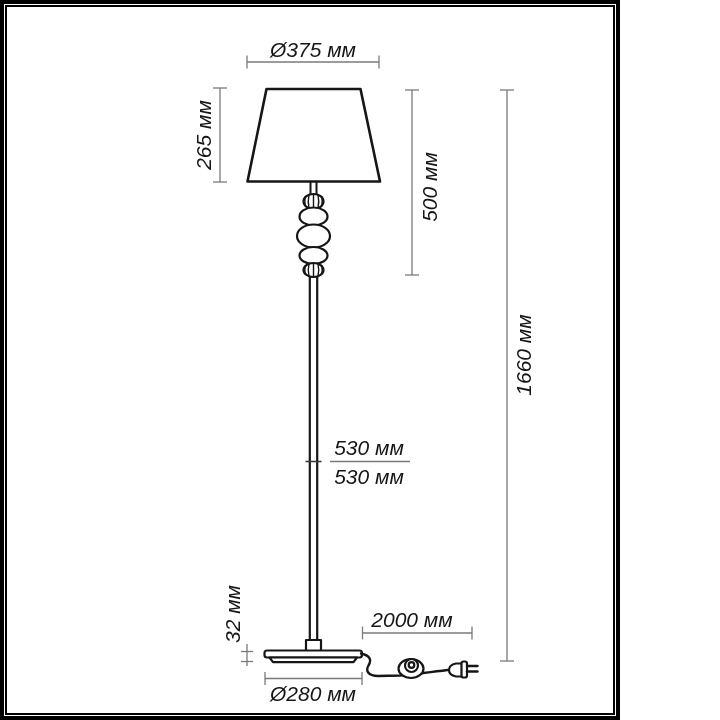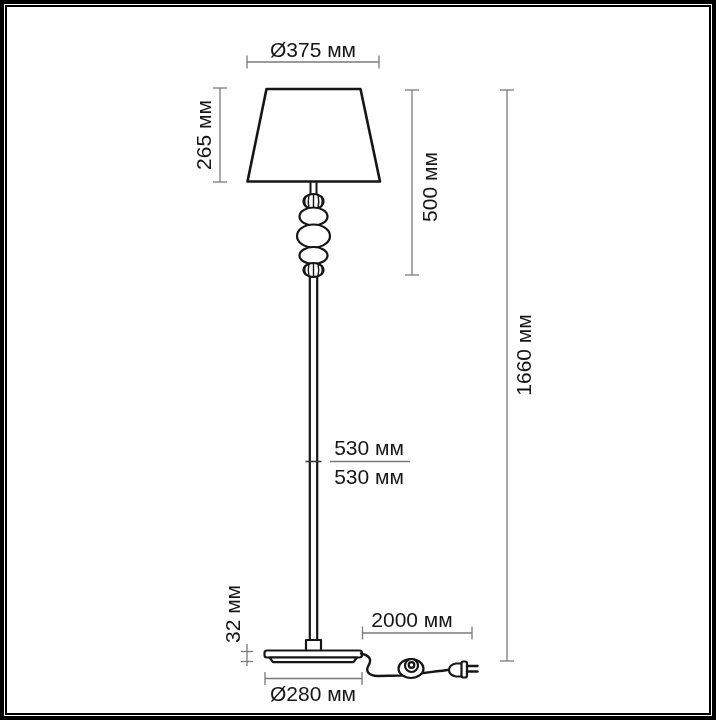--- a/index.html
+++ b/index.html
@@ -1,18 +1,18 @@
 <!DOCTYPE html>
 <html><head>
 <meta charset="utf-8">
 <style>
   html, body { margin:0; padding:0; background:#ffffff; }
   .canvas {
-    position:relative; width:716px; height:720px; background:#ffffff;
-    overflow:hidden; font-family:"Liberation Sans", sans-serif;
+    position:relative; width:620px; height:720px; background:#ffffff;
+    overflow:hidden; font-family:"Liberation Sans", sans-serif;font-style:italic;
   }
   .frame-outer { position:absolute; inset:0; border:4px solid #000; pointer-events:none; z-index:5; }
   .frame-inner { position:absolute; inset:5px; border:2px solid #000; pointer-events:none; z-index:5; }
   svg.drawing { position:absolute; inset:0; width:720px; height:720px; }
   svg.drawing text {
     font-family:"Liberation Sans", sans-serif;
     font-size:21px; fill:#161616;
   }
   .outline  { fill:#ffffff; stroke:#161616; stroke-width:2.2; stroke-linejoin:round; }
   .outline-thick { fill:#ffffff; stroke:#161616; stroke-width:2.6; stroke-linejoin:round; }

